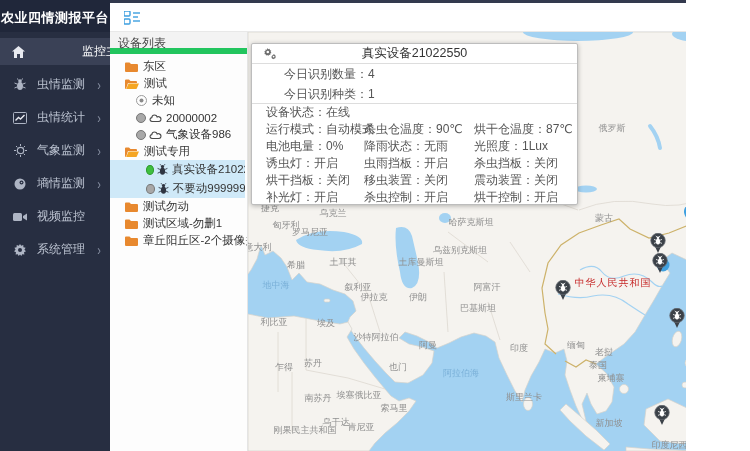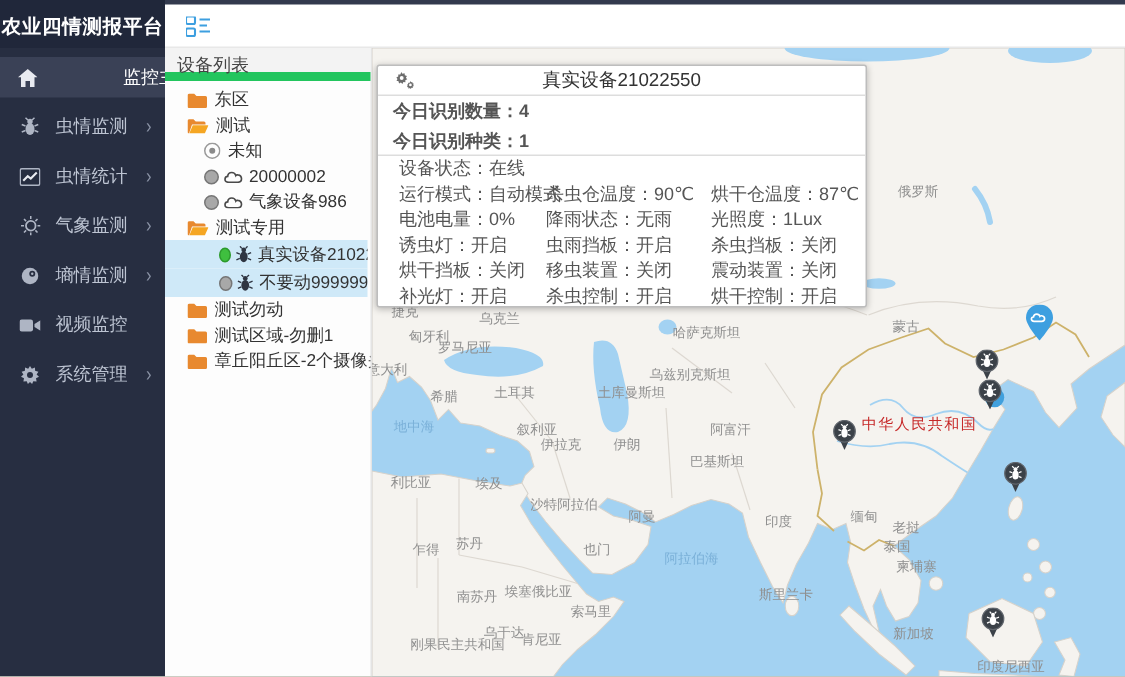--- a/index.html
+++ b/index.html
@@ -1,18 +1,18 @@
 <!DOCTYPE html>
 <html><head>
 <meta charset="utf-8">
 <style>
   * { margin:0; padding:0; box-sizing:border-box; }
   html,body { width:750px; height:451px; overflow:hidden;
     font-family:"Liberation Sans","DejaVu Sans",sans-serif; }
-  .screen { position:relative; width:750px; height:451px; background:#a16207; overflow:hidden; }
+  .screen { position:relative; width:686px; height:451px; background:#c4b5fd; overflow:hidden; }
 
   
   .topbar { position:absolute; left:0; top:0; width:750px; height:32px;
     background:#fff; border-top:3px solid #333a4e; border-bottom:1px solid #e8e8e8; }
   .brand { position:absolute; left:0; top:-3px; width:110px; height:35px;
     background:#20273a; color:#fff; font-size:13px; font-weight:bold;
     line-height:35px; text-align:center; letter-spacing:0.5px; white-space:nowrap; }
   .layout-toggle { position:absolute; left:122px; top:5px; width:20px; height:20px;
     cursor:pointer; display:flex; align-items:center; justify-content:center; }
 
@@ -58,21 +58,21 @@
   .marker { position:absolute; }
 
   
   .popup { position:absolute; left:3px; top:11px; width:327px; height:162px;
     background:#fff; border:1px solid #bdbdbd; border-radius:2px;
     box-shadow:0 1px 5px rgba(0,0,0,.28); font-size:12px; color:#555; z-index:20; }
   .p-header { position:relative; height:20px; border-bottom:1px solid #ddd;
     display:flex; align-items:center; justify-content:center; }
   .p-title { font-size:12.5px; color:#333; }
   .p-cogs { position:absolute; left:11px; top:3px; cursor:pointer; }
-  .p-row { height:20px; line-height:20px; padding-left:10px;font-weight:bold; }
+  .p-row { height:20px; line-height:20px; padding-left:32px; }
   .p-div { border-bottom:1px solid #ddd; }
   .p-status { height:17px; line-height:17px; padding-left:14px; }
   .p-grid { display:grid; grid-template-columns:98px 110px 1fr; padding-left:14px; }
   .p-grid span { height:17px; line-height:17px; white-space:nowrap; }
 </style>
 </head>
 <body>
 
 <div class="screen">
 

